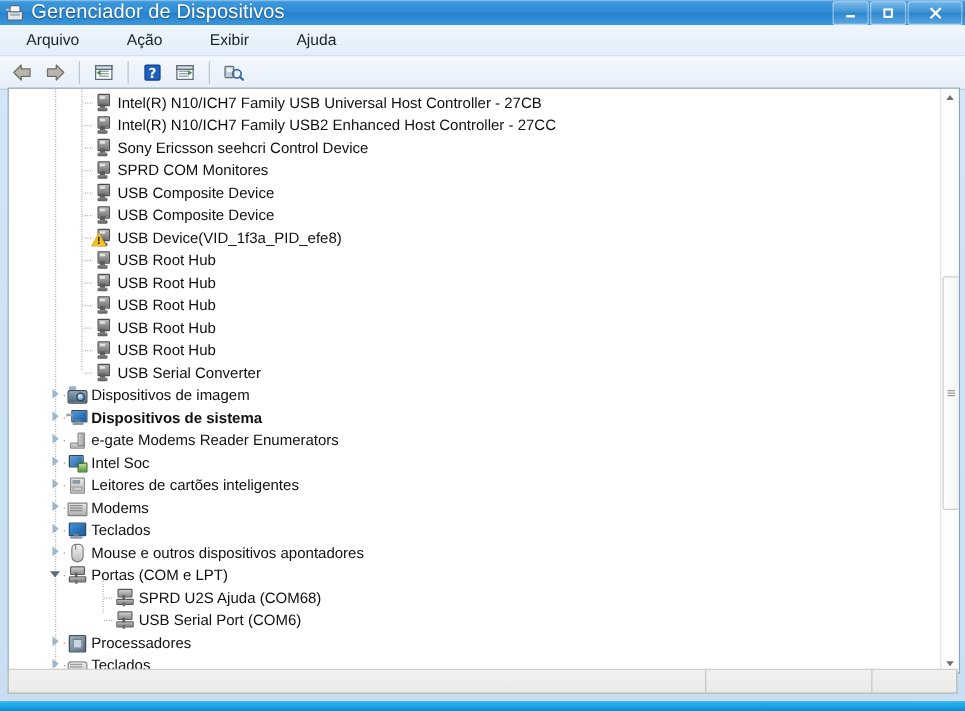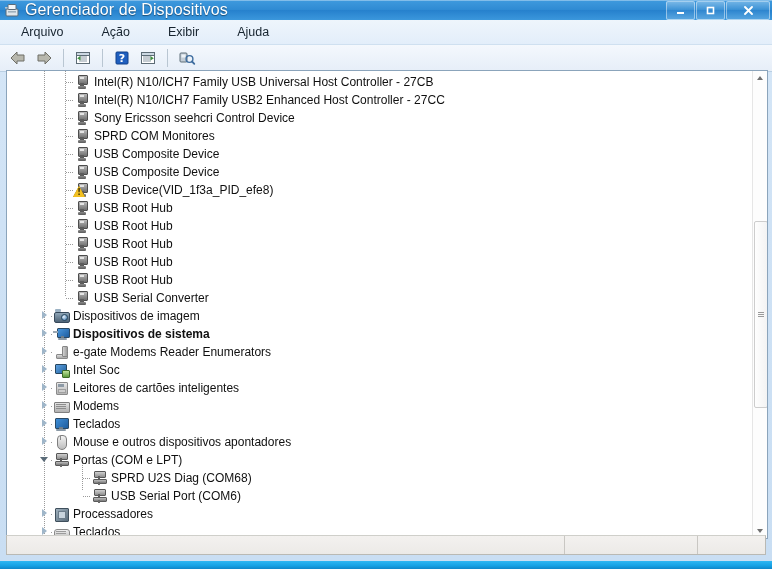--- a/index.html
+++ b/index.html
@@ -535,21 +535,21 @@
             <span class="lbl" style="position: absolute; left: 66px; top: 0px;">Portas (COM e LPT)</span>
           </div>
           <div class="row" style="position: absolute; left: 0px; right: 0px; top: 398px;">
             <div class="hdot" style="left: 76px; width: 8px; top: 9px;"></div>
             <span class="ico ic-port" style="position: absolute; left: 84px; top: 1px;">
               <span class="top"></span>
               <span class="pin"></span>
               <span class="bar"></span>
               <span class="stem"></span>
             </span>
-            <span class="lbl" style="position: absolute; left: 104px; top: 0px;">SPRD U2S Diag (COM68)</span>
+            <span class="lbl" style="position: absolute; left: 104px; top: 0px;">SPRD U2S Ajuda (COM68)</span>
           </div>
           <div class="row" style="position: absolute; left: 0px; right: 0px; top: 416px;">
             <div class="hdot" style="left: 76px; width: 8px; top: 9px;"></div>
             <span class="ico ic-port" style="position: absolute; left: 84px; top: 1px;">
               <span class="top"></span>
               <span class="pin"></span>
               <span class="bar"></span>
               <span class="stem"></span>
             </span>
             <span class="lbl" style="position: absolute; left: 104px; top: 0px;">USB Serial Port (COM6)</span>

